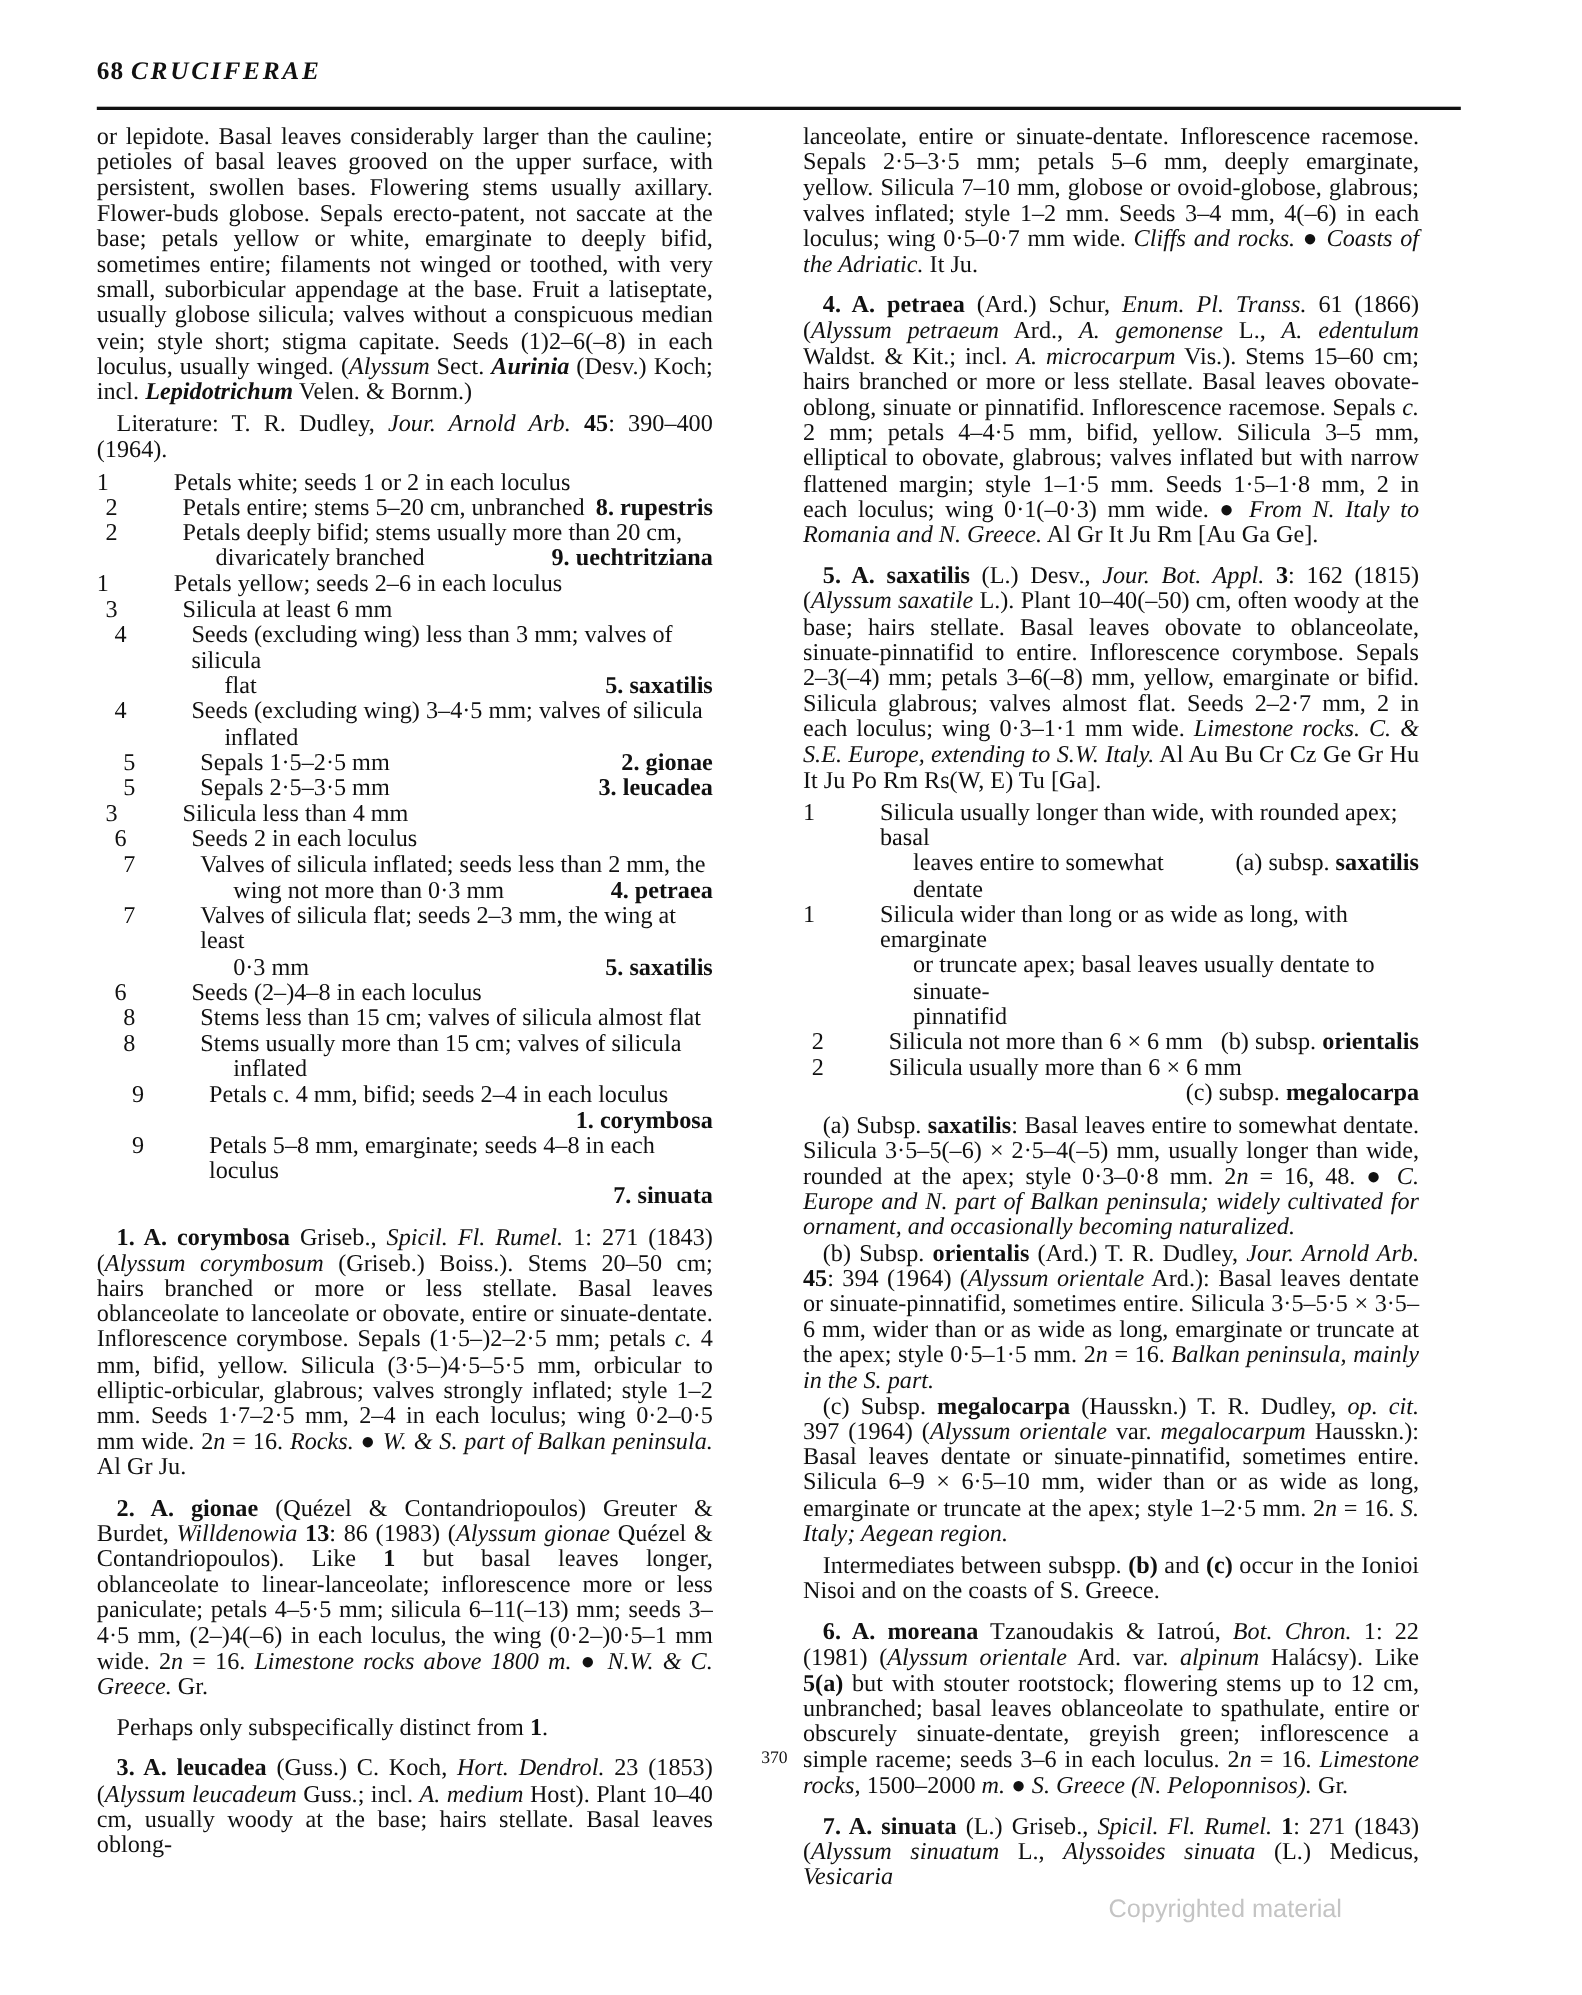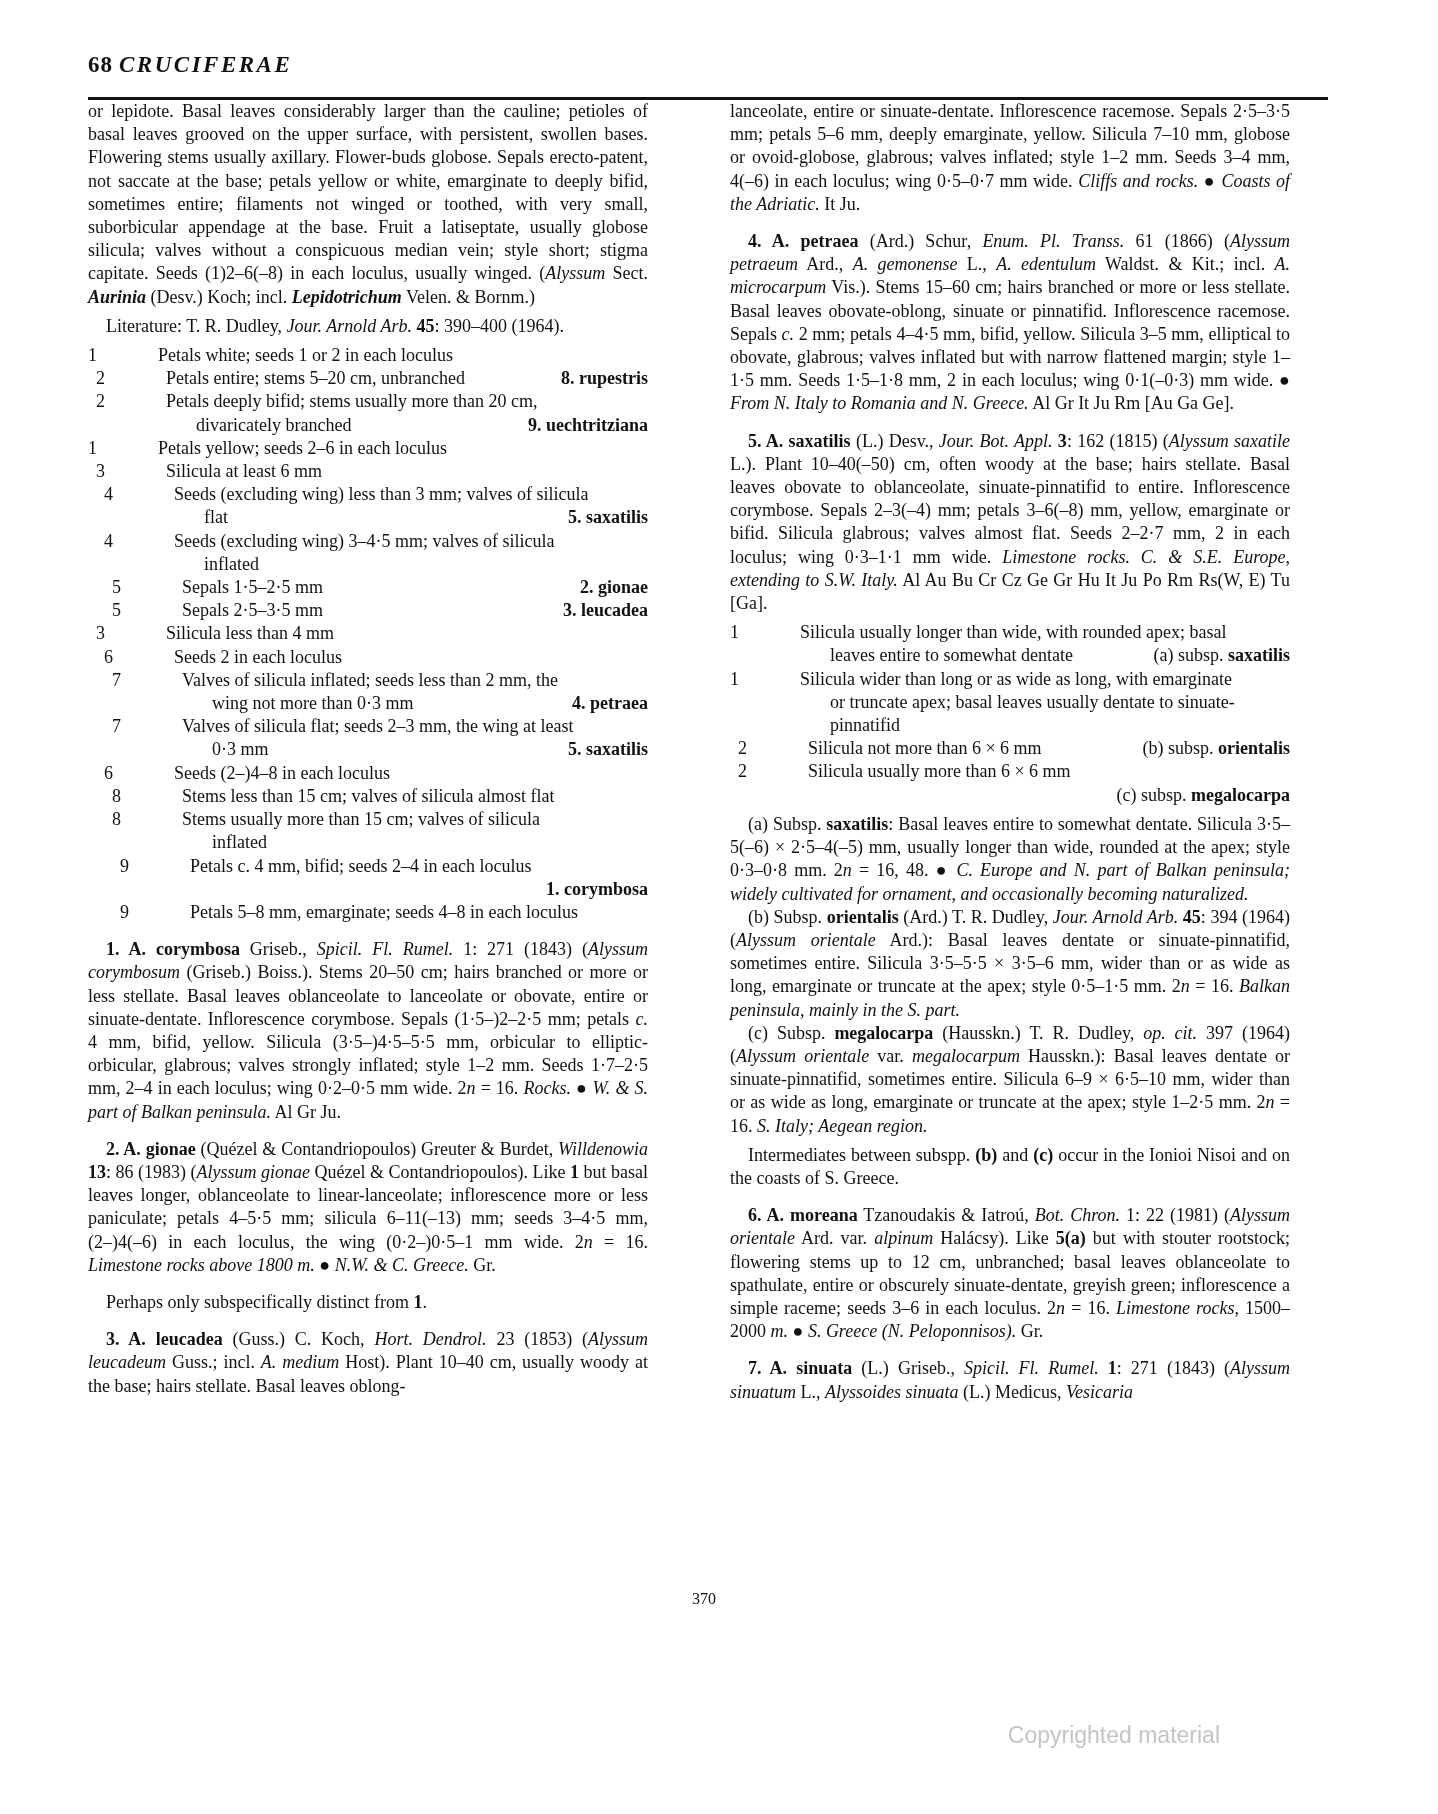--- a/index.html
+++ b/index.html
@@ -1,21 +1,21 @@
 <!DOCTYPE html>
 <html><head>
 <meta charset="utf-8">
 <style>
   html, body { margin: 0; padding: 0; background: #ffffff; }
   body { width: 1438px; height: 1814px; position: relative; overflow: hidden;
          font-family: "Liberation Serif", "DejaVu Serif", serif; color: #111; }
   .running-head { position: absolute; left: 88px; top: 52px; font-size: 23px; font-weight: bold; letter-spacing: 1px; }
   .running-head .ttl { font-style: italic; letter-spacing: 2.5px; margin-left: 6px; }
   .rule { position: absolute; left: 88px; top: 97px; width: 1240px; height: 3px; background: #111; }
-  .col { position: absolute; top: 100px; width: 560px; font-size: 18px; line-height: 23.2px; }
+  .col { position: absolute; top: 112px; width: 560px; font-size: 22px; line-height: 23.2px; }
   .col.left { left: 88px; }
   .col.right { left: 730px; }
   p { margin: 0; text-align: justify; }
   p.indent { text-indent: 18px; }
   .gap { height: 14px; }
   .gap-s { height: 6px; }
   .i { font-style: italic; }
   .b { font-weight: bold; }
   .bi { font-weight: bold; font-style: italic; }
   .key-row { position: relative; display: flex; align-items: flex-start; }
@@ -205,20 +205,21 @@
           </div>
           <div class="res-line"><span>1. corymbosa</span></div>
         </div>
       </div>
       <div class="key-row" style="padding-left: 32px;">
         <span class="key-num">9</span>
         <div class="key-body">
           <div class="key-lead">
             <span>Petals 5–8 mm, emarginate; seeds 4–8 in each loculus</span>
           </div>
+          <div class="res-line"><span>7. sinuata</span></div>
         </div>
       </div>
     </div>
   <div class="gap"></div>
   <p class="indent"><span class="b">1. A. corymbosa</span><span> Griseb., </span><span class="i">Spicil. Fl. Rumel.</span><span> 1: 271 (1843) (</span><span class="i">Alyssum corymbosum</span><span> (Griseb.) Boiss.). Stems 20–50 cm; hairs branched or more or less stellate. Basal leaves oblanceolate to lanceolate or obovate, entire or sinuate-dentate. Inflorescence corymbose. Sepals (1·5–)2–2·5 mm; petals </span><span class="i">c.</span><span> 4 mm, bifid, yellow. Silicula (3·5–)4·5–5·5 mm, orbicular to elliptic-orbicular, glabrous; valves strongly inflated; style 1–2 mm. Seeds 1·7–2·5 mm, 2–4 in each loculus; wing 0·2–0·5 mm wide. 2</span><span class="i">n</span><span> = 16. </span><span class="i">Rocks.</span><span>   ● </span><span class="i">W. &amp; S. part of Balkan peninsula.</span><span> Al Gr Ju.</span></p>
   <div class="gap"></div>
   <p class="indent"><span class="b">2. A. gionae</span><span> (Quézel &amp; Contandriopoulos) Greuter &amp; Burdet, </span><span class="i">Willdenowia</span><span class="b"> 13</span><span>: 86 (1983) (</span><span class="i">Alyssum gionae</span><span> Quézel &amp; Contandriopoulos). Like </span><span class="b">1</span><span> but basal leaves longer, oblanceolate to linear-lanceolate; inflorescence more or less paniculate; petals 4–5·5 mm; silicula 6–11(–13) mm; seeds 3–4·5 mm, (2–)4(–6) in each loculus, the wing (0·2–)0·5–1 mm wide. 2</span><span class="i">n</span><span> = 16. </span><span class="i">Limestone rocks above 1800 m.</span><span>   ● </span><span class="i">N.W. &amp; C. Greece.</span><span> Gr.</span></p>
   <div class="gap"></div>
   <p class="indent"><span>Perhaps only subspecifically distinct from </span><span class="b">1</span><span>.</span></p>
   <div class="gap"></div>

